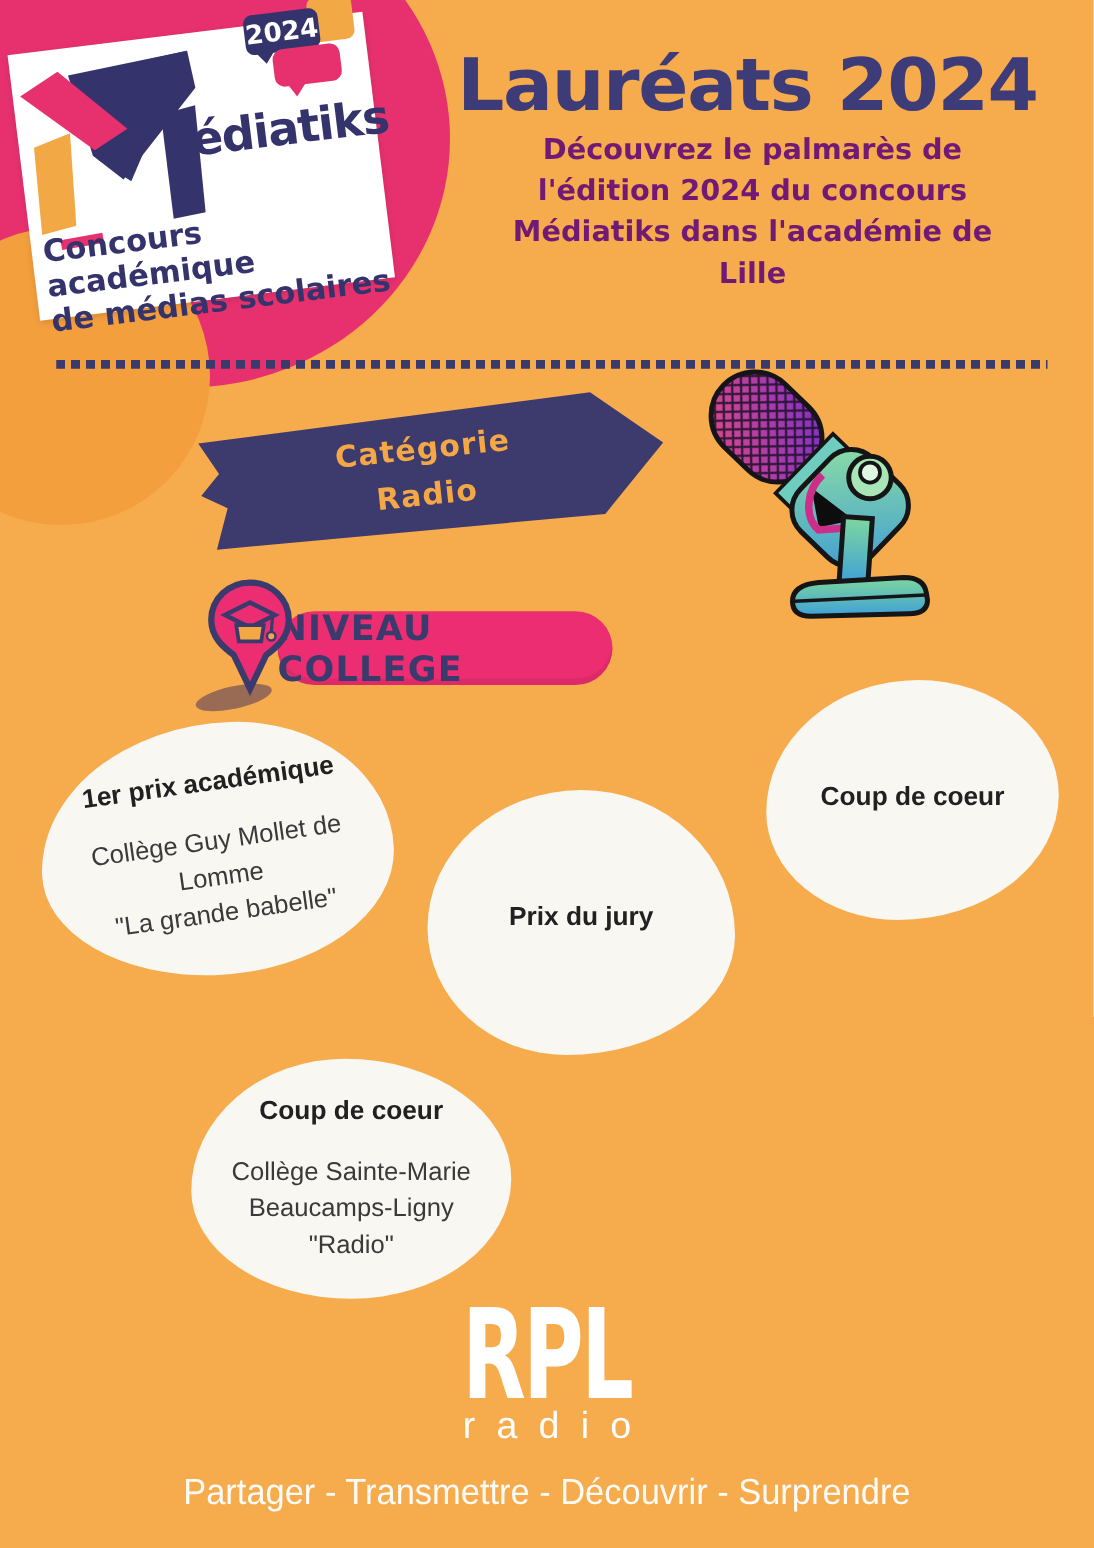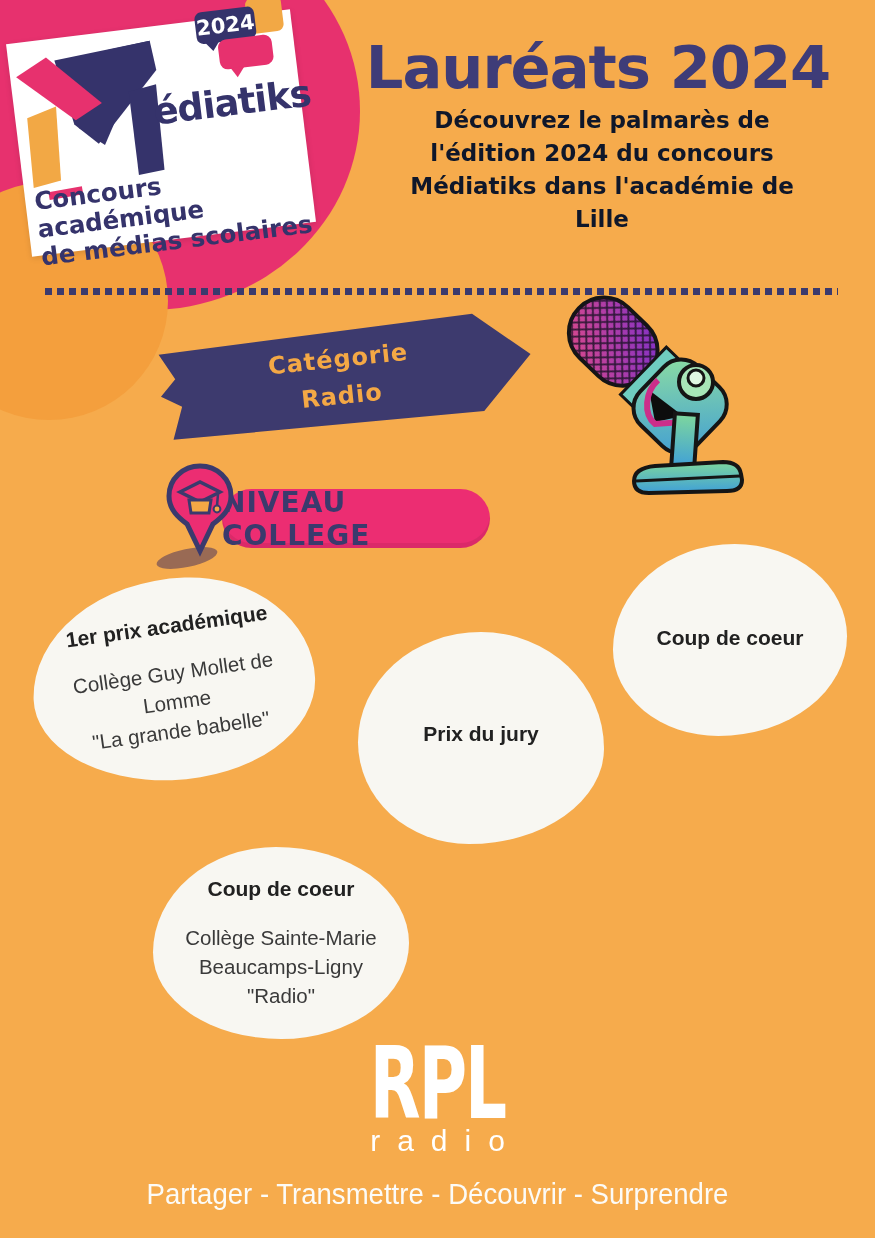--- a/index.html
+++ b/index.html
@@ -58,21 +58,21 @@
   }
 
   
   .page-title{
     left:348px; top:34px; width:500px; text-align:center;
     color:#3E3C78; font-weight:bold; font-size:58px; letter-spacing:-1px;
     transform:scaleX(1.02);
   }
   .page-subtitle{
     left:392px; top:104px; width:420px; text-align:center;
-    color:#0f172a; font-weight:bold; font-size:23px; line-height:33px;
+    color:#701a75; font-weight:bold; font-size:23px; line-height:33px;
     white-space:pre-line;
   }
   .dotted-divider{
     left:45px; top:288px; width:793px; height:7px;
     background:repeating-linear-gradient(90deg,#3B3A6D 0 7px,transparent 7px 12px);
   }
 
   
   .banner-wrap{ left:146px; top:326px; width:388px; height:104px; transform:rotate(-6deg); }
   .banner-label{
@@ -101,21 +101,21 @@
   .blob .award-text{ width:90%; }
   .award-title{ font-size:21px; font-weight:bold; color:#212121; font-family:"Liberation Sans",sans-serif;}
   .award-lines{
     font-size:20.5px; color:#3A3A3A; line-height:29px; white-space:pre-line;
     font-family:"Liberation Sans",sans-serif;
   }
   .blob1{ left:33px;  top:578px; width:282px; height:202px;
           border-radius:55% 45% 52% 48% / 58% 52% 48% 42%; transform:rotate(-2deg); }
   .blob1 .award-text{ transform:rotate(-6deg); }
   .blob1 .award-title{ margin-bottom:20px; }
-  .blob2{ left:358px; top:632px; width:246px; height:212px;
+  .blob2{ left:342px; top:632px; width:246px; height:212px;
           border-radius:50% 50% 55% 45% / 52% 55% 45% 48%; }
   .blob2 .award-title{ margin-bottom:8px; }
   .blob3{ left:613px; top:544px; width:234px; height:192px;
           border-radius:52% 48% 55% 45% / 55% 48% 52% 45%; }
   .blob3 .award-title{ margin-bottom:4px; }
   .blob4{ left:153px; top:847px; width:256px; height:192px;
           border-radius:48% 52% 50% 50% / 55% 50% 50% 45%; }
   .blob4 .award-title{ margin-bottom:22px; }
 
   

